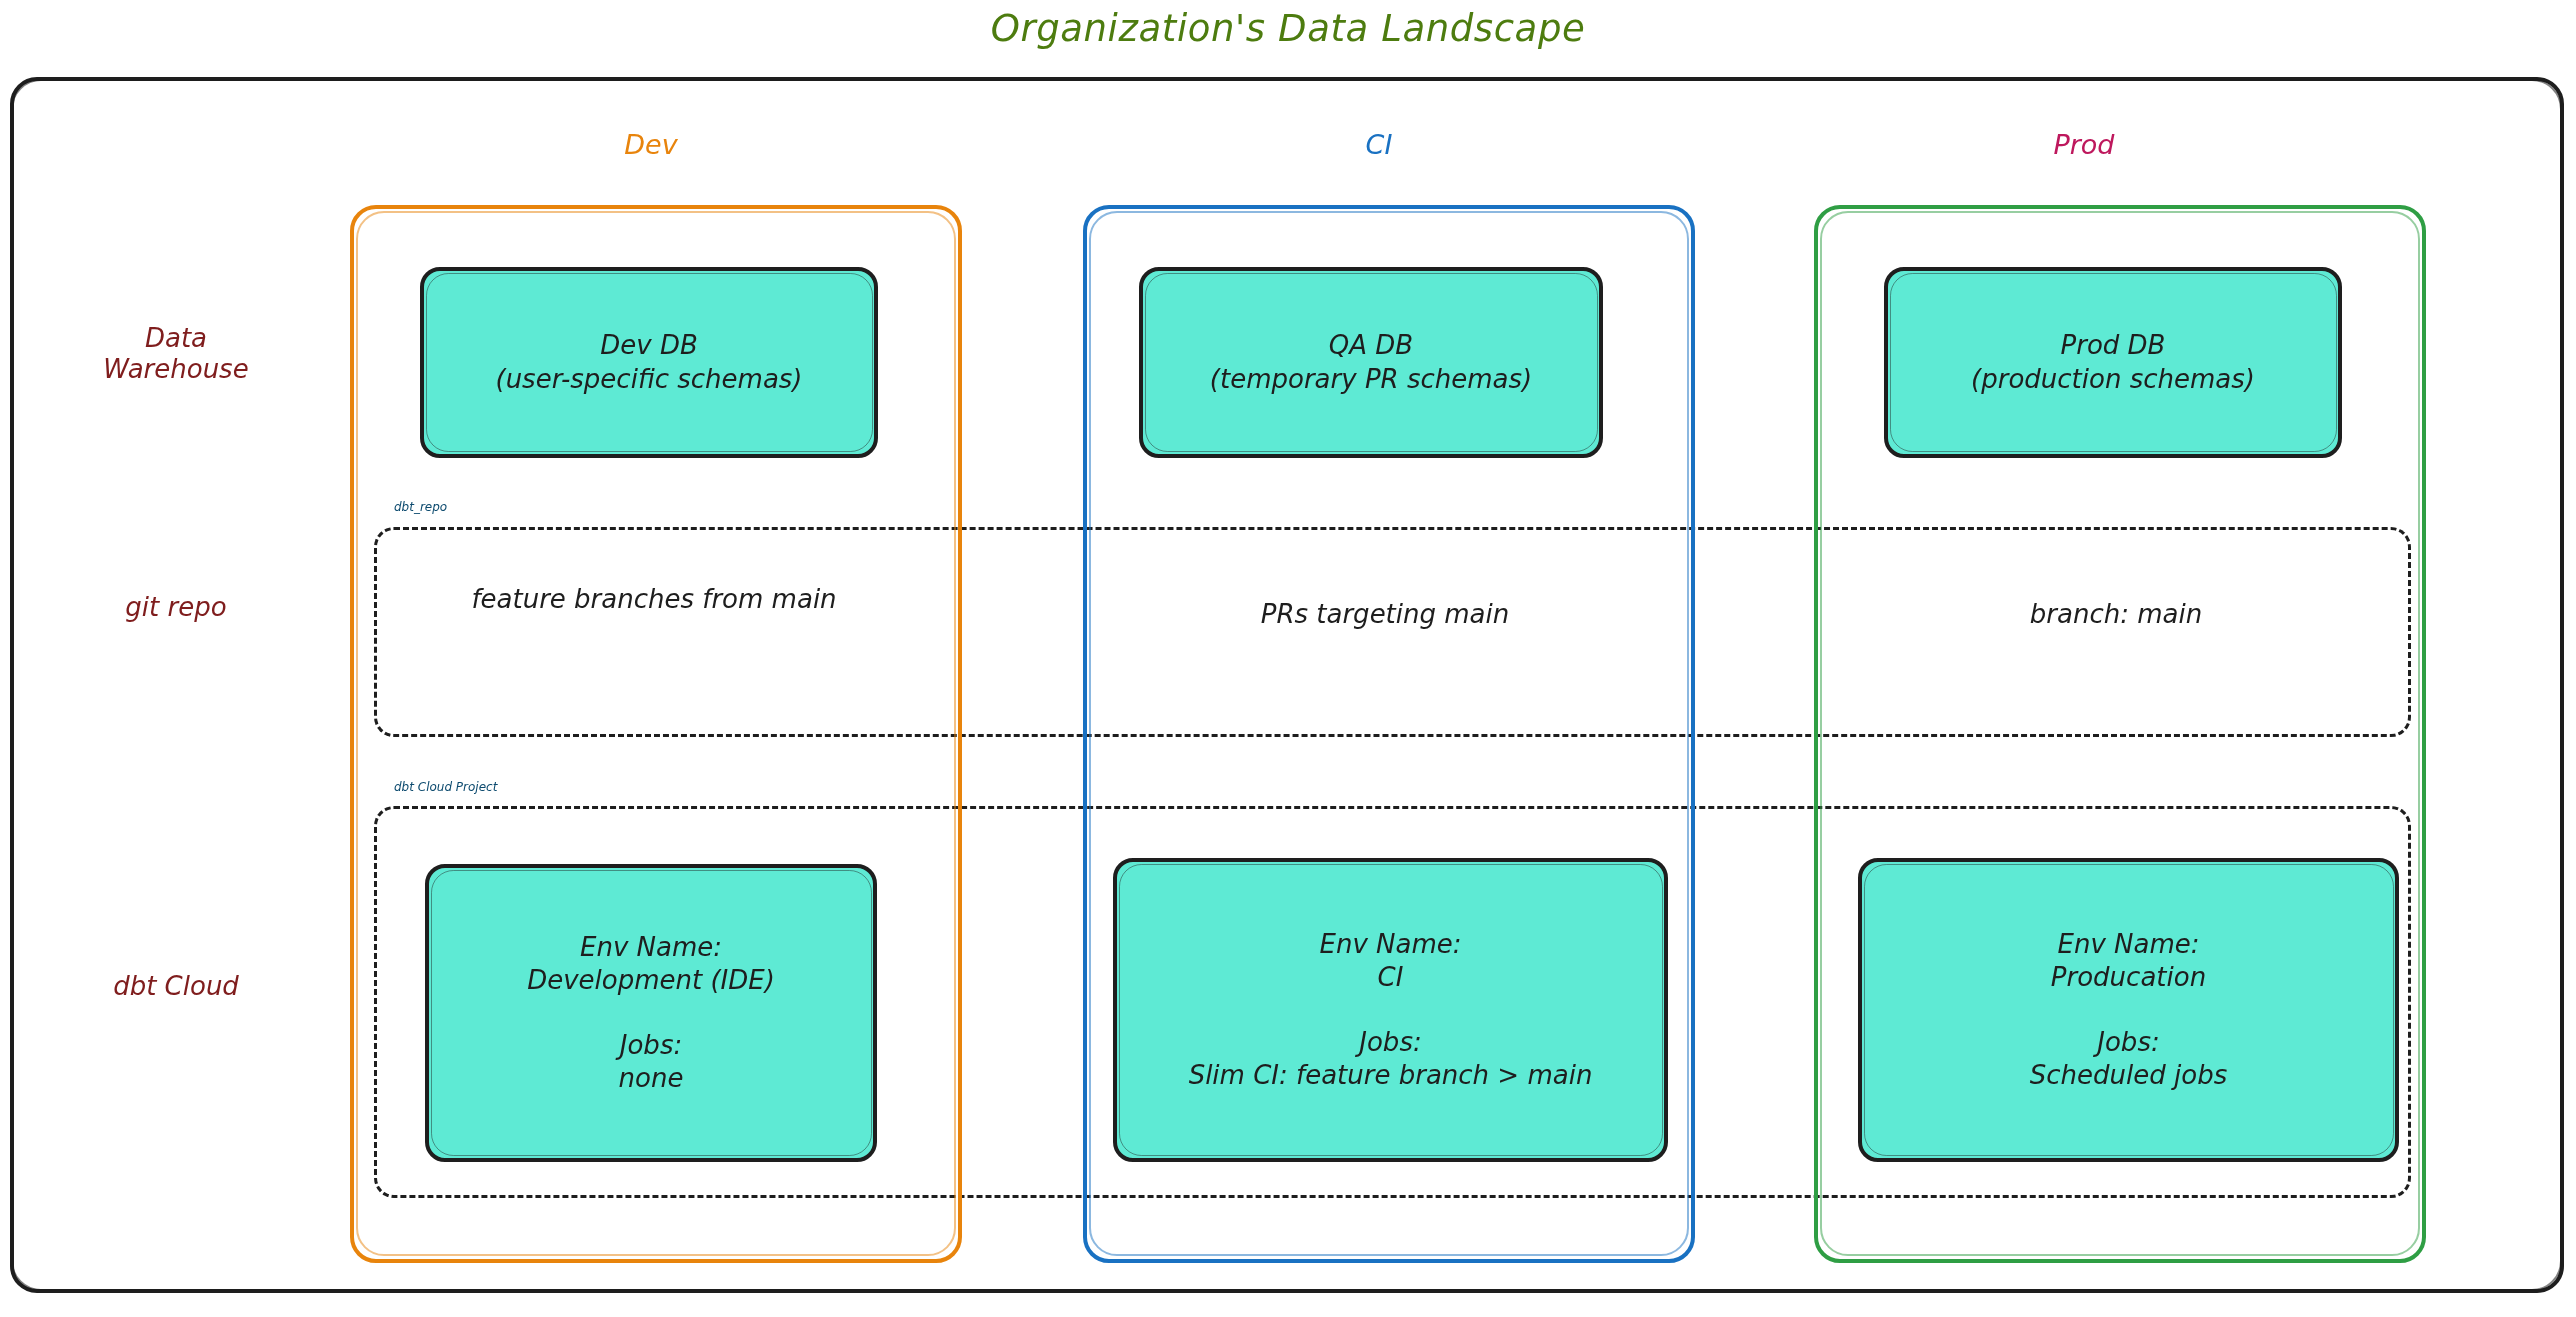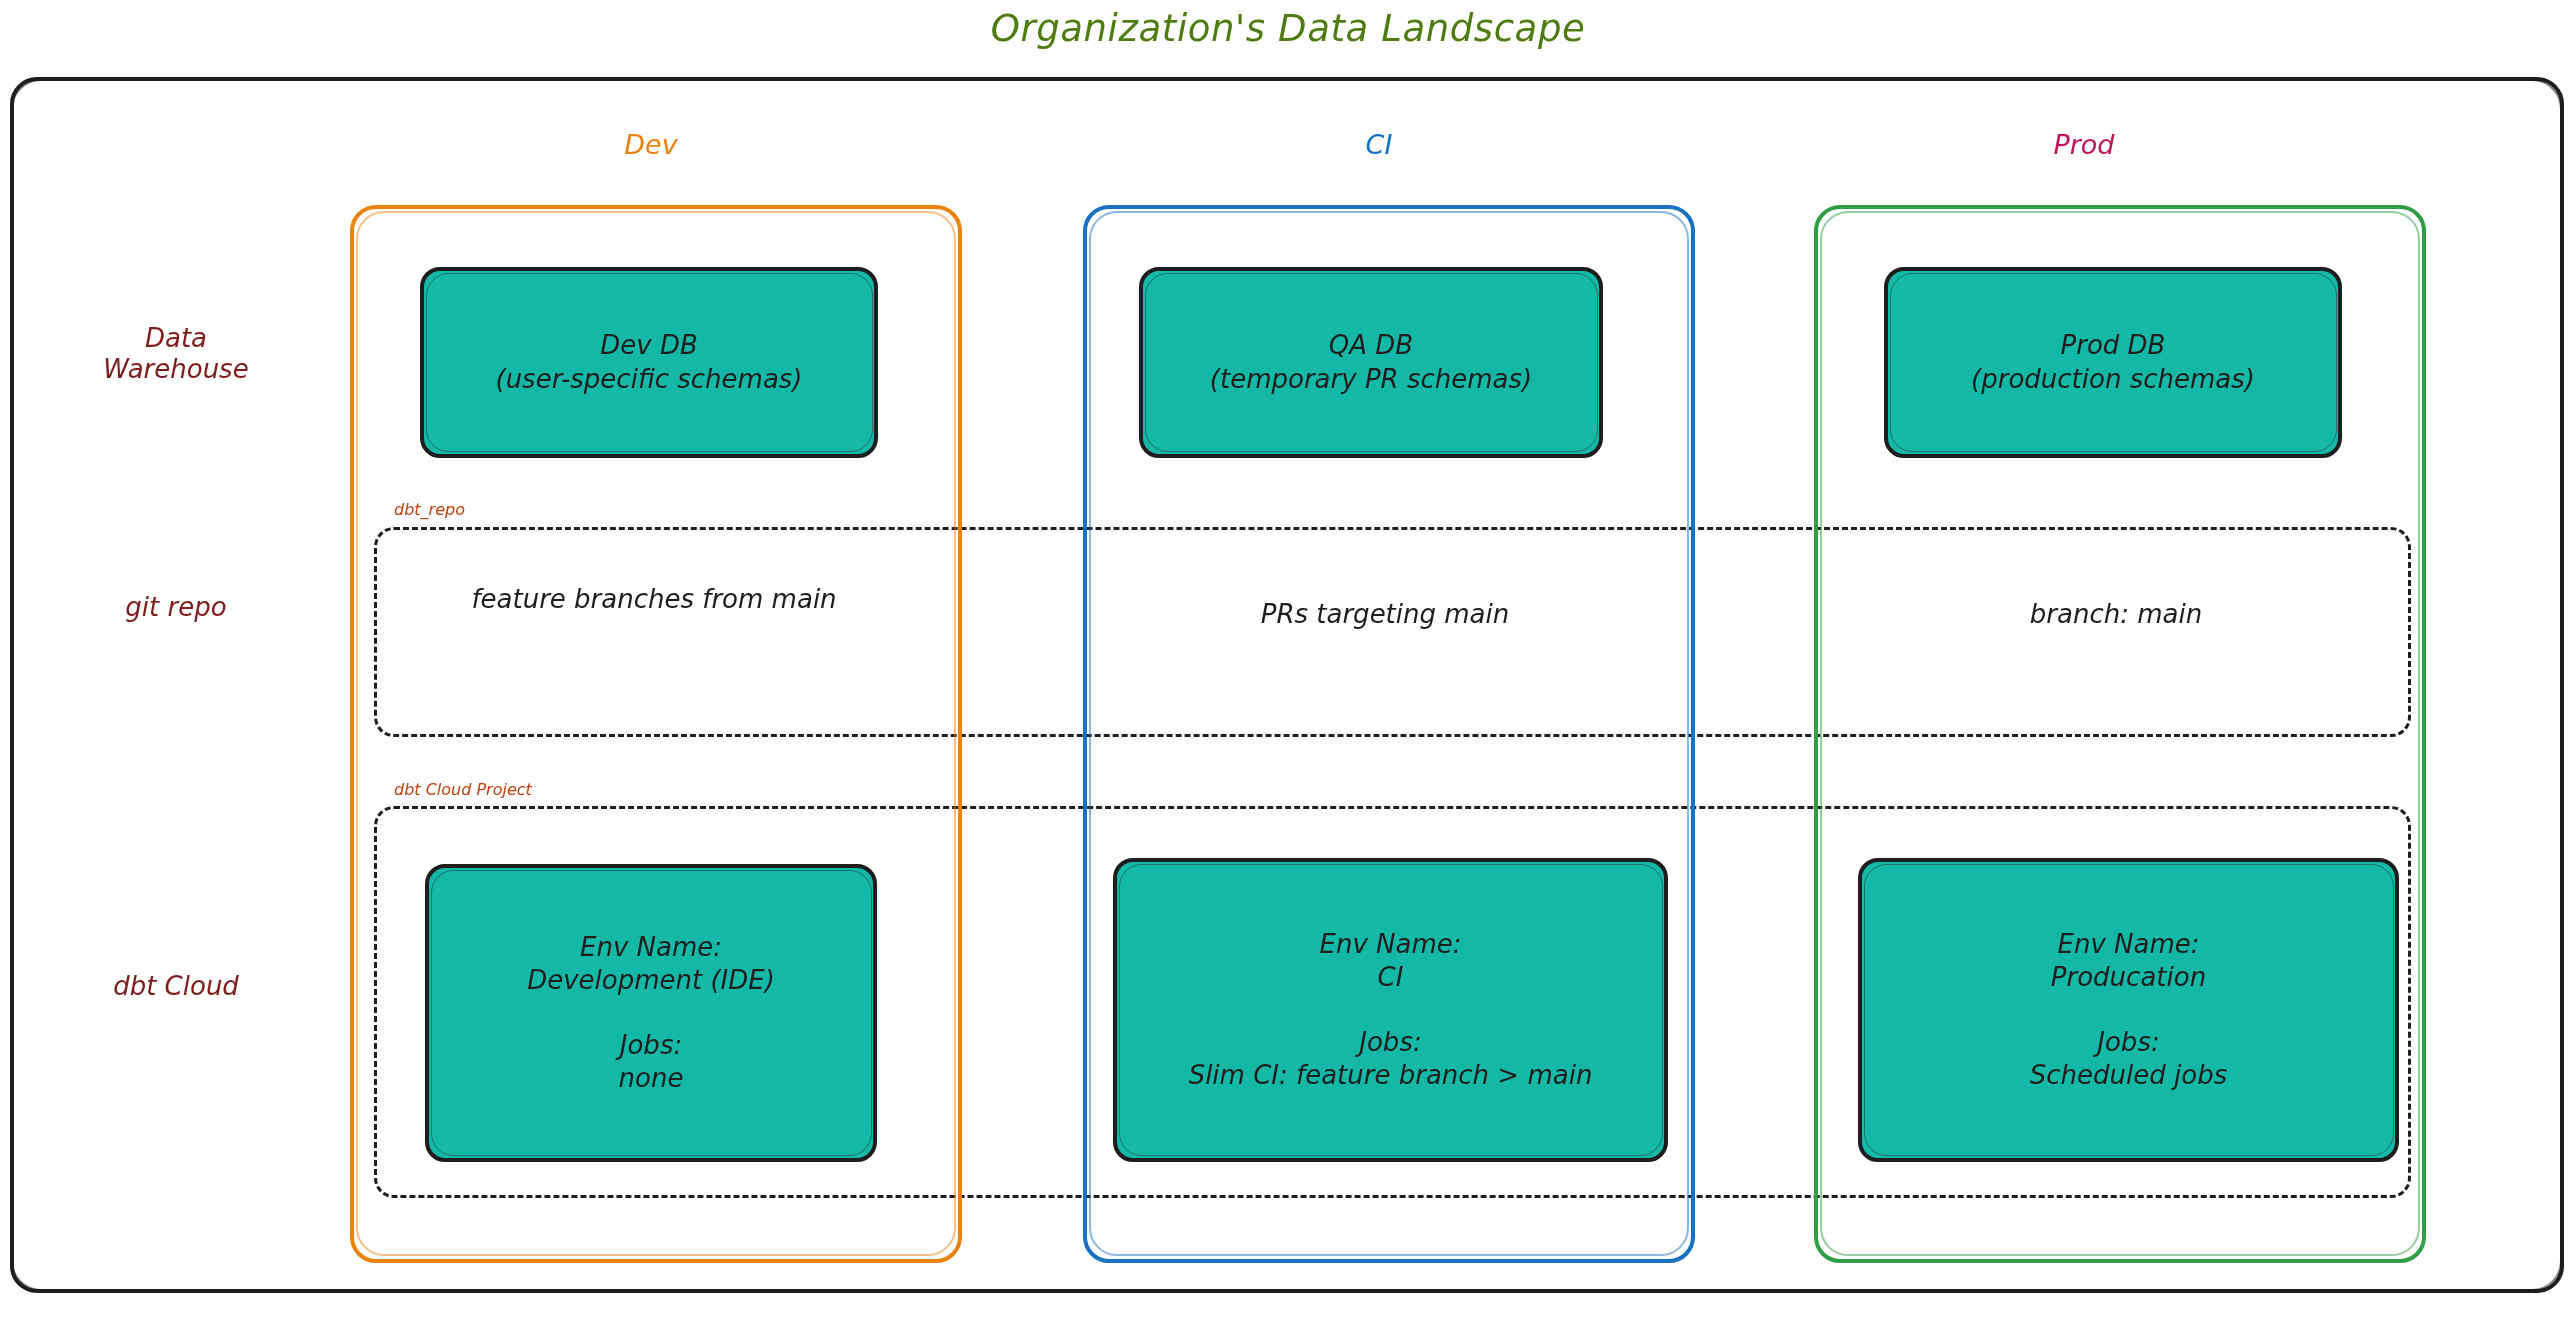--- a/index.html
+++ b/index.html
@@ -107,35 +107,35 @@
     border: 3px dashed #1e1e1e;
     border-radius: 20px;
     z-index: 1;
     background: transparent;
   }
   #group-git-repo   { left: 374px; top: 527px;  width: 2031px; height: 204px; }
   #group-dbt-cloud  { left: 374px; top: 806px; width: 2031px; height: 386px; }
 
   .group-label {
     position: absolute;
-    font-size: 16px;
-    font-style: italic;
-    color: #c2410c;
+    font-size: 12px;
+    font-style: italic;
+    color: #0c4a6e;
     z-index: 4;
     white-space: nowrap;
   }
   #group-label-git-repo  { left: 394px; top: 500px; }
   #group-label-dbt-cloud { left: 394px; top: 780px; }
 
   
   .node-box {
     position: absolute;
     border: 4.1px solid #1e1e1e;
     border-radius: 20px;
-    background: #14b8a6;
+    background: #5eead4;
     display: flex;
     flex-direction: column;
     align-items: center;
     justify-content: center;
     z-index: 5;
   }
   .node-box .ghost-line {
     position: absolute;
     inset: 1.8px 1.2px 2.4px 1.8px;
     border: 1.8px solid #1e1e1e;

